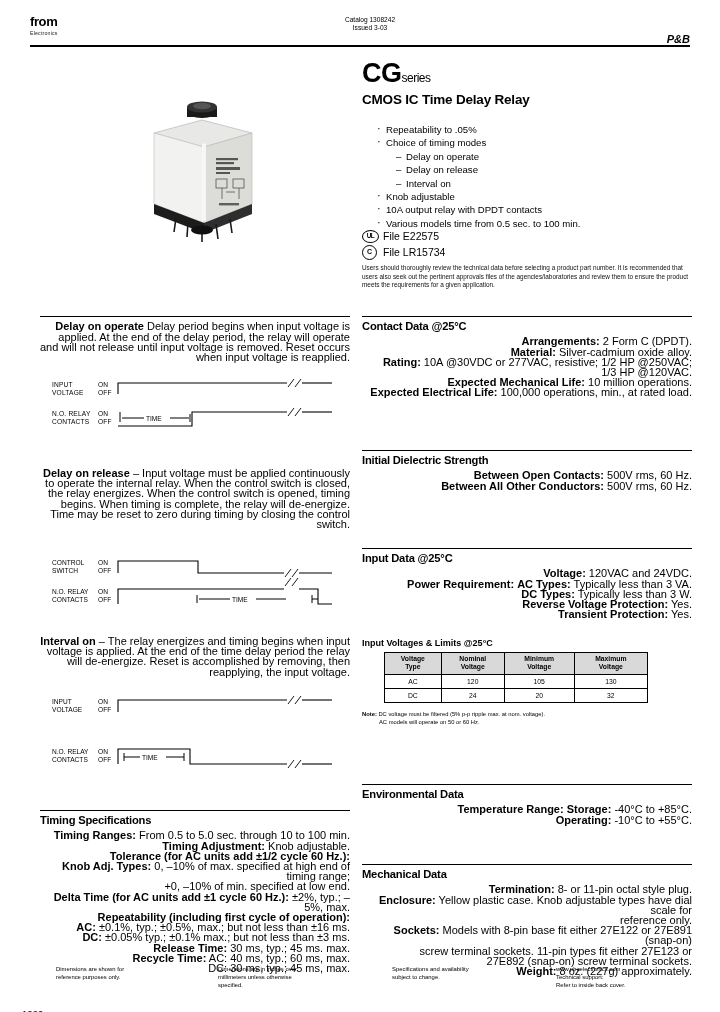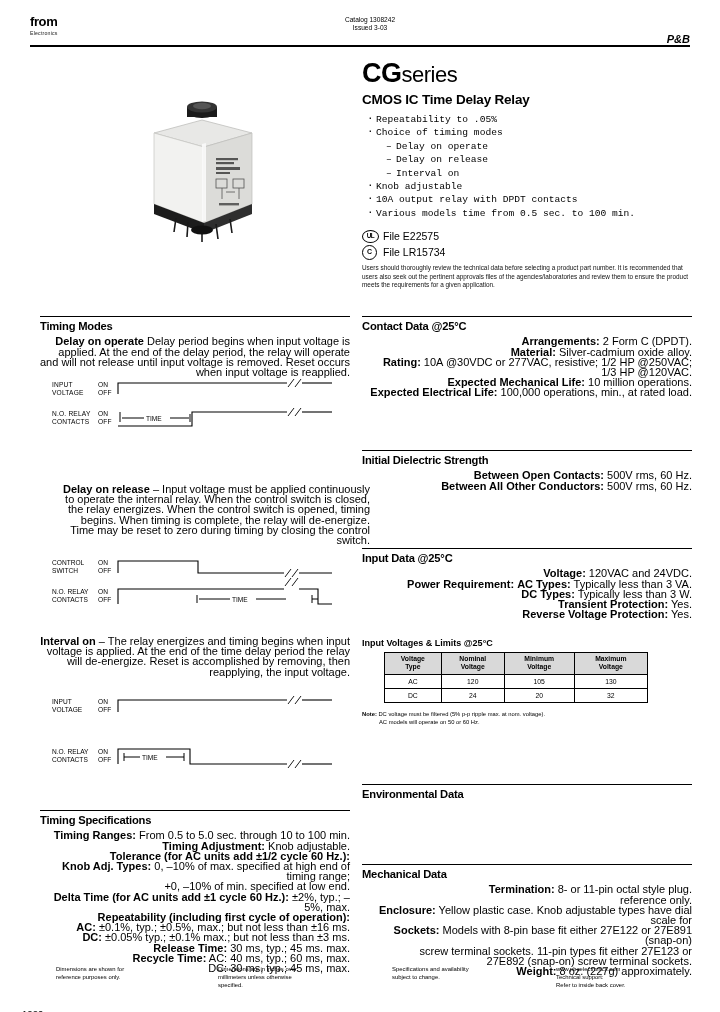--- a/index.html
+++ b/index.html
@@ -18,28 +18,28 @@
   .tyco-logo{position:absolute;left:0;top:0;font-size:13px;font-weight:bold;letter-spacing:-0.4px;}
   .tyco-sub{position:absolute;left:0;top:16px;font-size:5.2px;letter-spacing:0.2px;color:#222;}
   .cat-block{position:absolute;left:240px;top:2px;width:200px;text-align:center;line-height:1.25;}
   .cat-block div{font-size:6.6px;}
   .pb-logo{position:absolute;right:0;top:19px;font-size:11px;font-weight:bold;font-style:italic;}
   .rule-top{position:absolute;left:30px;top:45px;width:660px;height:1.6px;background:#000;}
 
   
   .hero-title{position:absolute;left:362px;top:58px;font-size:27px;letter-spacing:-0.5px;}
   .hero-title .cg{font-weight:bold;}
-  .hero-title .series{font-size:22px;font-weight:normal;}
+  .hero-title .series{font-size:12px;font-weight:normal;}
   .hero-sub{position:absolute;left:362px;top:92px;font-size:13.5px;font-weight:bold;letter-spacing:-0.2px;}
   .bullets{position:absolute;left:362px;top:110px;width:330px;}
   .bullets li{list-style:none;font-size:9.6px;line-height:13.4px;position:relative;padding-left:11px;}
   .bullets li:before{content:"\00B7";position:absolute;left:2px;top:-1px;font-size:11px;}
   .bullets li.sub{padding-left:31px;}
   .bullets li.sub:before{content:"\2013";left:21px;top:0;font-size:9.6px;}
-  .bullets ul{margin:3px;padding:0;font-family:Liberation Mono, monospace;}
+  .bullets ul{margin:13px;padding:0;}
 
   .approvals{position:absolute;left:362px;top:228px;width:330px;}
   .appr-row{font-size:10.5px;line-height:16px;display:flex;align-items:center;}
   .ul-mark{display:inline-block;width:15px;height:11px;margin-right:4px;
     border:1.3px solid #000;border-radius:50%;position:relative;font-size:6.4px;
     font-weight:bold;text-align:center;line-height:10px;letter-spacing:-0.5px;}
   .csa-mark{display:inline-block;width:13px;height:13px;margin-right:6px;border:1.4px solid #000;
     border-radius:50%;font-size:7px;font-weight:bold;text-align:center;line-height:12px;}
   .disclaimer{position:absolute;left:362px;top:264px;width:334px;font-size:6.4px;line-height:8.6px;color:#111;}
 
@@ -155,21 +155,20 @@
     <div class="appr-row">
       <span class="csa-mark">C</span>
       <span>File LR15734</span>
     </div>
   </div>
 
   <div class="disclaimer">Users should thoroughly review the technical data before selecting a product part number. It is recommended that users also seek out the pertinent approvals files of the agencies/laboratories and review them to ensure the product meets the requirements for a given application.</div>
 
   <div class="sec" style="left:40px;top:316px;width:310px;">
     <div class="sec-rule"></div>
-    <div class="sec-title">Timing Modes</div>
     <div class="body-text">
       <b>Delay on operate</b><span>  Delay period begins when input voltage is applied.  At the end of the delay period, the relay will operate and will not release until input voltage is removed.  Reset occurs when input voltage is reapplied.</span>
     </div>
   </div>
 
   <div class="diagram" style="left:40px;top:378px;width:310px;height:52px;">
     <svg width="310" height="52" viewBox="0 0 310 52">
       <text x="12" y="9" class="lbl" font-size="6.6" font-family="Liberation Sans, sans-serif">INPUT</text>
       <text x="12" y="17" class="lbl" font-size="6.6" font-family="Liberation Sans, sans-serif">VOLTAGE</text>
       <text x="58" y="9" class="lbl" font-size="6.6" font-family="Liberation Sans, sans-serif">ON</text>
@@ -185,21 +184,21 @@
       <path d="M78 48 L152 48 L152 34 L247 34" fill="none" stroke="#000" stroke-width="1.1"></path>
       <path d="M262 34 L292 34" fill="none" stroke="#000" stroke-width="1.1"></path>
       <path d="M248 38 L254 30 M255 38 L261 30" stroke="#000" stroke-width="0.9" fill="none"></path>
       <path d="M80 34 L80 44" stroke="#000" stroke-width="1"></path>
       <path d="M150 36 L150 44" stroke="#000" stroke-width="1"></path>
       <path d="M82 40 L104 40 M130 40 L149 40" stroke="#000" stroke-width="1"></path>
       <text x="106" y="42.5" font-size="6.6" font-family="Liberation Sans, sans-serif">TIME</text>
     </svg>
   </div>
 
-  <div class="sec" style="left:40px;top:484px;width:310px;margin-left:20px;">
+  <div class="sec" style="left:40px;top:468px;width:310px;">
     <div class="body-text" style="margin-top:0">
       <b>Delay on release</b><span> – Input voltage must be applied continuously to operate the internal relay.  When the control switch is closed, the relay energizes. When the control switch is opened, timing begins.  When timing is complete, the relay will de-energize.  Time may be reset to zero during timing by closing the control switch.</span>
     </div>
   </div>
 
   <div class="diagram" style="left:40px;top:556px;width:310px;height:52px;">
     <svg width="310" height="52" viewBox="0 0 310 52">
       <text x="12" y="9" font-size="6.6" font-family="Liberation Sans, sans-serif">CONTROL</text>
       <text x="12" y="17" font-size="6.6" font-family="Liberation Sans, sans-serif">SWITCH</text>
       <text x="58" y="9" font-size="6.6" font-family="Liberation Sans, sans-serif">ON</text>
@@ -292,22 +291,22 @@
       </div>
   </div>
 
   <div class="sec" style="left:362px;top:548px;width:330px;">
     <div class="sec-rule"></div>
     <div class="sec-title">Input Data @25°C</div>
     <div class="body-text" id="input-lines">
         <div><b>Voltage:</b><span> 120VAC and 24VDC.</span></div>
         <div><b>Power Requirement:</b>  <b>AC Types:</b>  Typically less than 3 VA.</div>
         <div style="padding-left: 112px;"><b>DC Types:</b>  Typically less than 3 W.</div>
+        <div><b>Reverse Voltage Protection:</b><span> Yes.</span></div>
         <div><b>Transient Protection:</b><span> Yes.</span></div>
-        <div><b>Reverse Voltage Protection:</b><span> Yes.</span></div>
       </div>
   </div>
 
   <div class="tbl-cap">Input Voltages &amp; Limits @25°C</div>
   <table class="vtable">
     <thead>
         <tr id="vt-head">
           <th>Voltage<br>Type</th>
           <th>Nominal<br>Voltage</th>
           <th>Minimum<br>Voltage</th>
@@ -331,29 +330,33 @@
   </table>
   <div class="tbl-note">
     <b>Note:</b>
     <span>DC voltage must be filtered (5% p-p ripple max. at nom. voltage).</span><br>
     <span style="display:inline-block;margin-left:17px">AC models will operate on 50 or 60 Hz.</span>
   </div>
 
   <div class="sec" style="left:362px;top:784px;width:330px;">
     <div class="sec-rule"></div>
     <div class="sec-title">Environmental Data</div>
+    <div class="body-text" id="env-lines">
+        <div><b>Temperature Range:</b>  <b>Storage:</b>  -40°C to +85°C.</div>
+        <div style="padding-left: 96px;"><b>Operating:</b> -10°C to +55°C.</div>
+      </div>
   </div>
 
   <div class="sec" style="left:362px;top:864px;width:330px;">
     <div class="sec-rule"></div>
     <div class="sec-title">Mechanical Data</div>
     <div class="body-text" id="mech-lines">
         <div><b>Termination:</b><span> 8- or 11-pin octal style plug.</span></div>
+        <div><b>Enclosure:</b><span>  Yellow plastic case.  Knob adjustable types have dial scale for</span></div>
         <div style="padding-left: 52px;"><span>reference only.</span></div>
-        <div><b>Enclosure:</b><span>  Yellow plastic case.  Knob adjustable types have dial scale for</span></div>
         <div><b>Sockets:</b><span>   Models with 8-pin base fit either 27E122 or 27E891 (snap-on)</span></div>
         <div style="padding-left: 52px;"><span>screw terminal sockets.  11-pin types fit either 27E123 or</span></div>
         <div style="padding-left: 52px;"><span>27E892 (snap-on) screw terminal sockets.</span></div>
         <div><b>Weight:</b><span> 8 oz. (227g) approximately.</span></div>
       </div>
   </div>
 
   <div class="pageno">1220</div>
   <div class="foot" style="left: 56px; width: 150px; white-space: pre-line;">Dimensions are shown for
 reference purposes only.</div>

